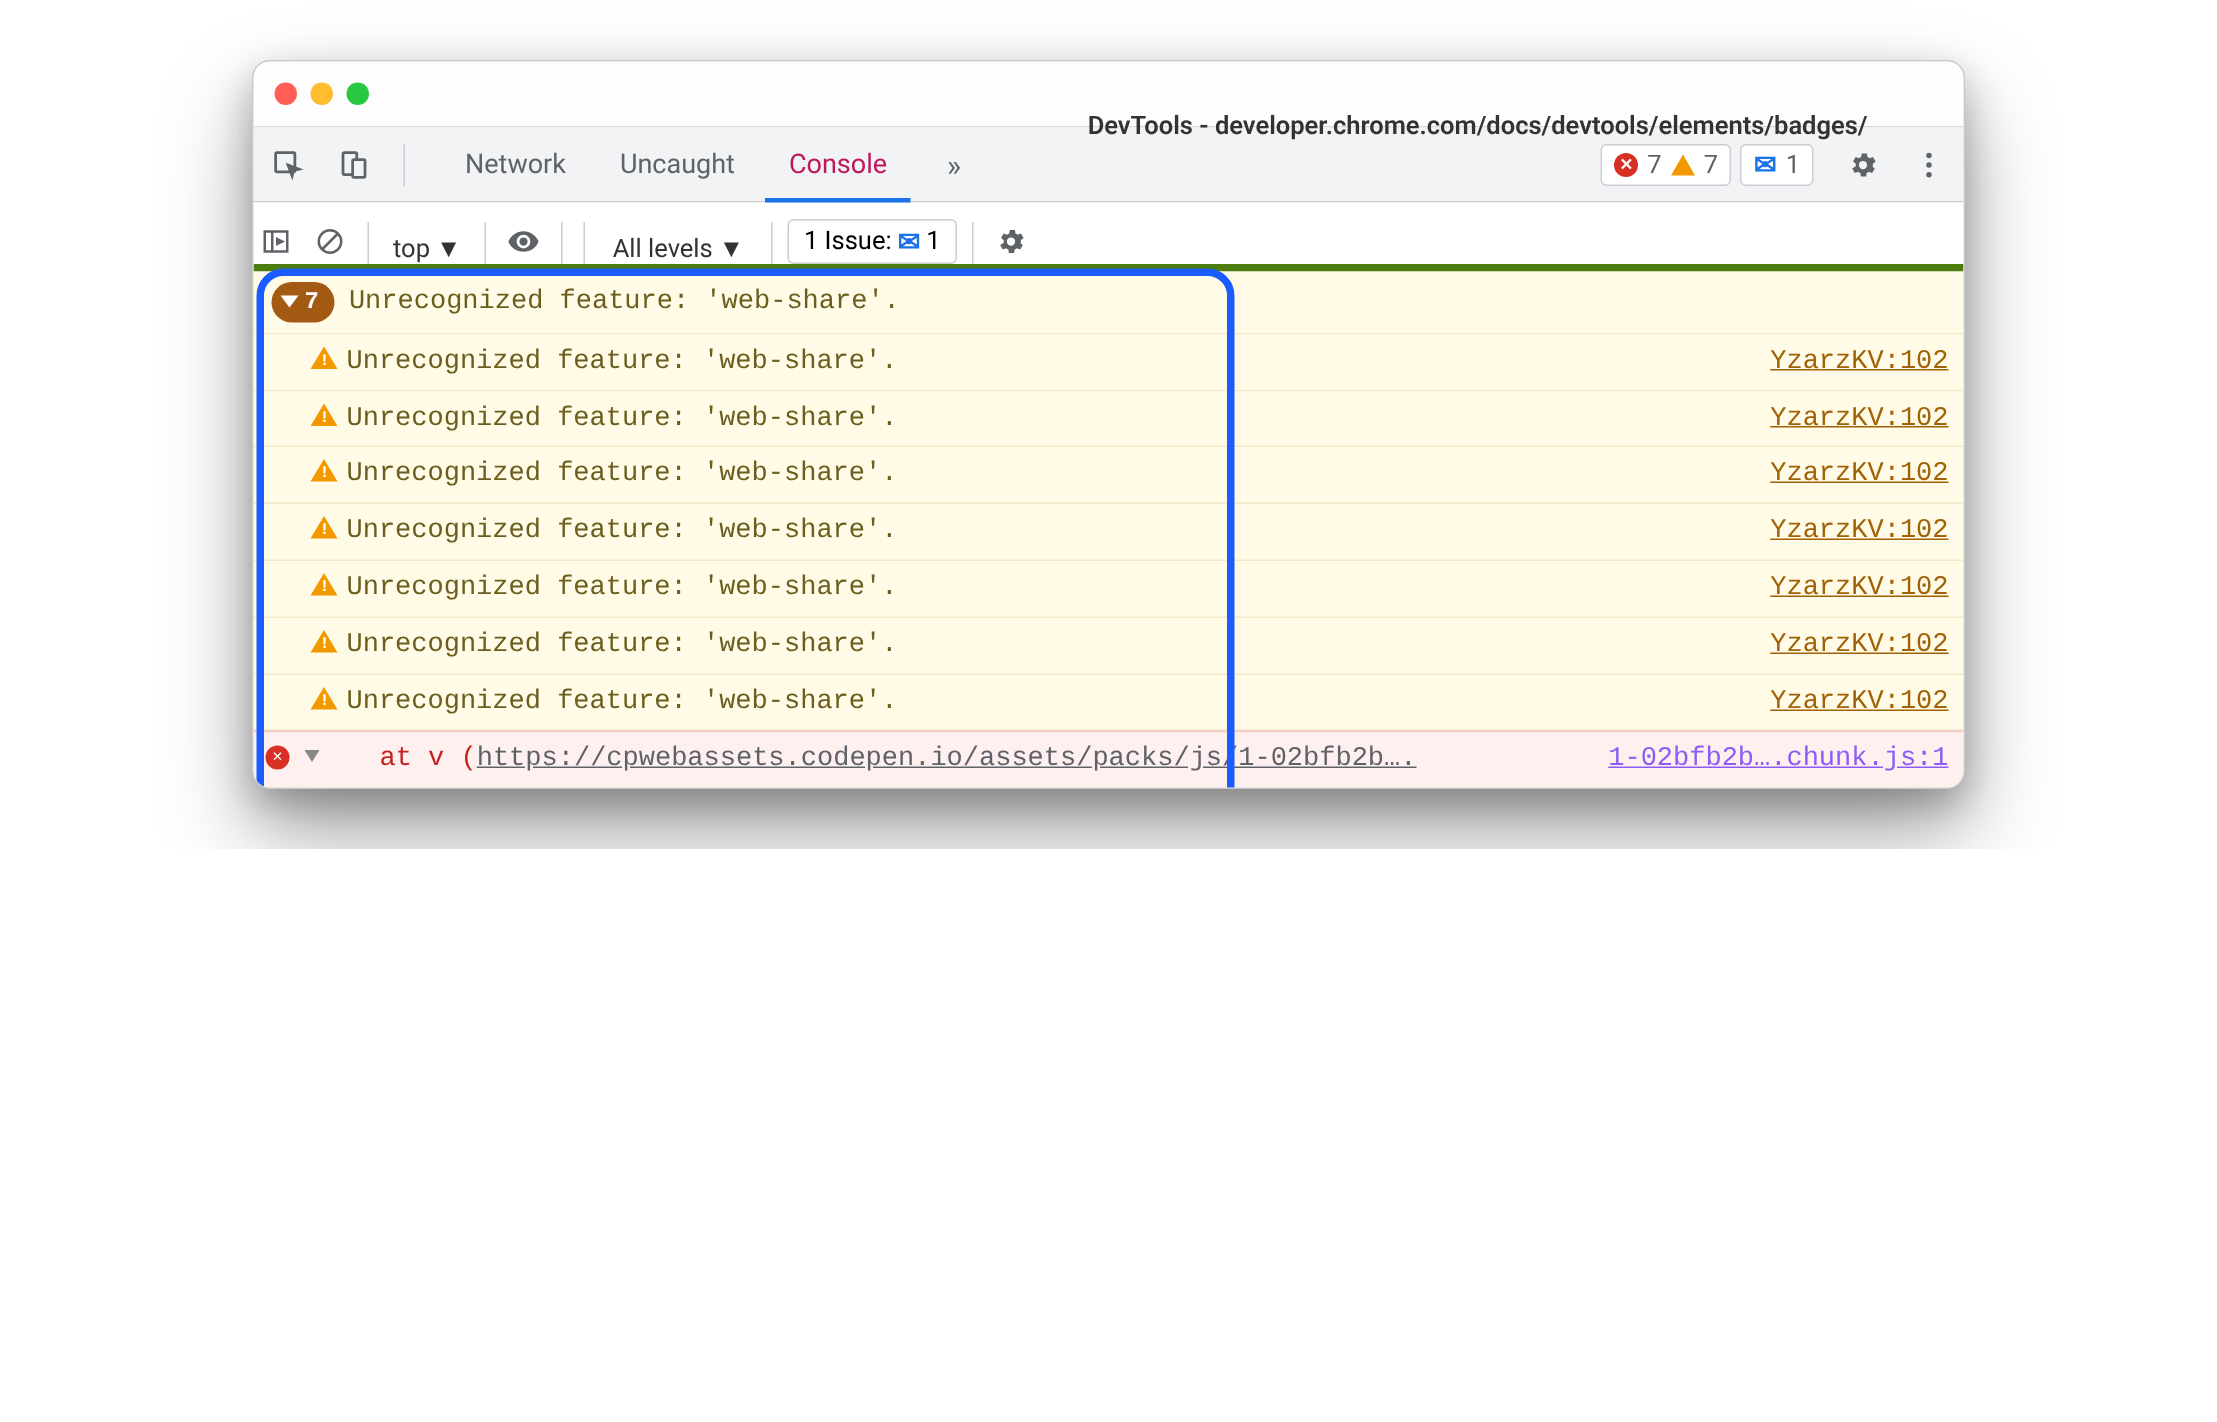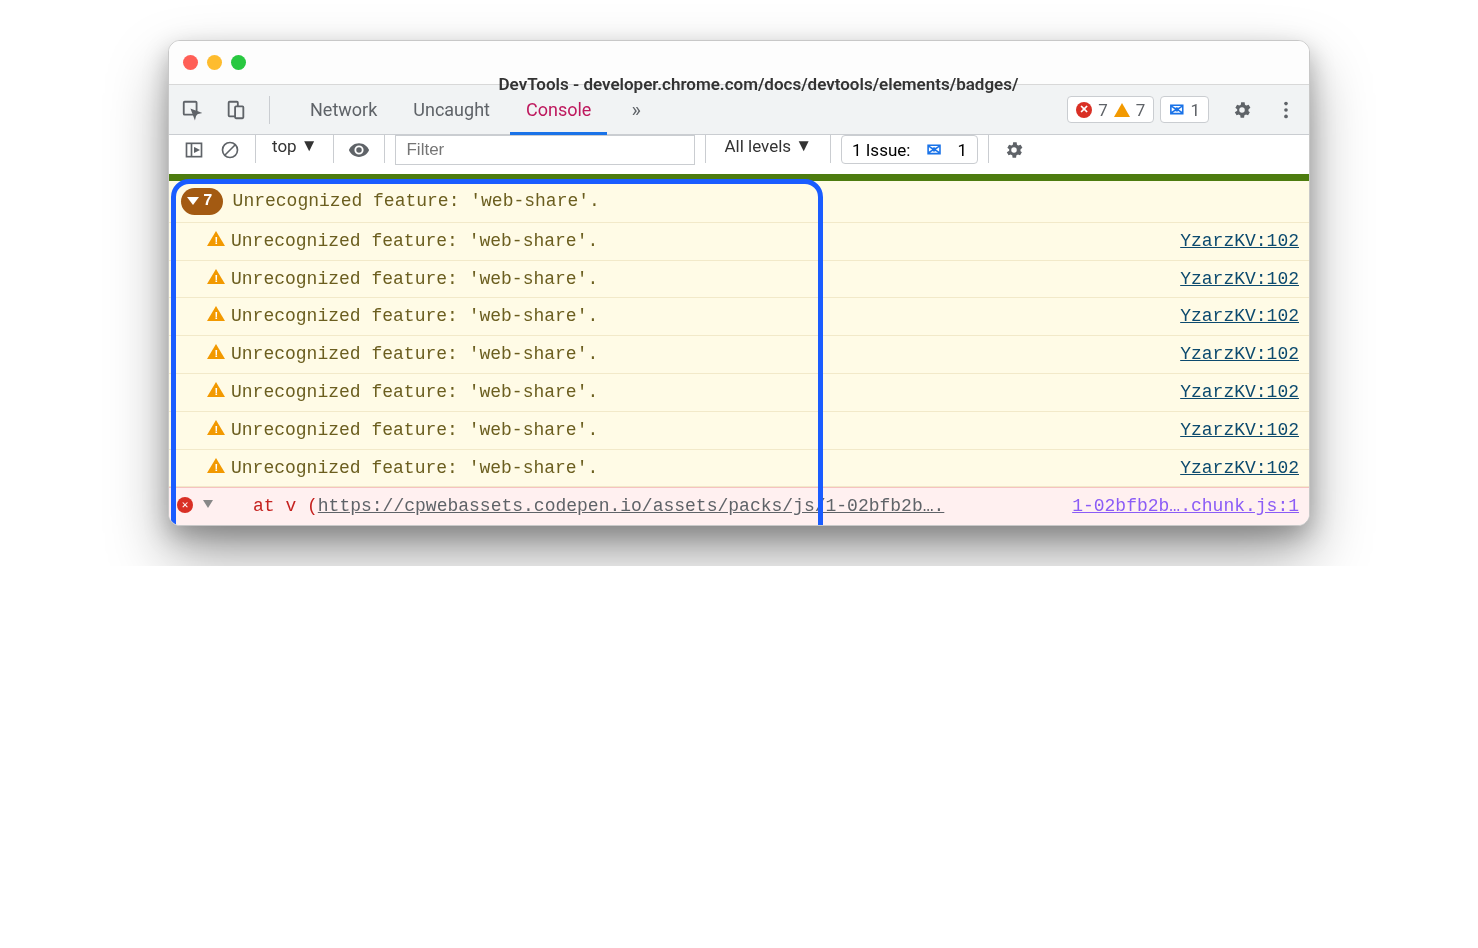--- a/index.html
+++ b/index.html
@@ -29,21 +29,21 @@
     padding: 0 14px;
     gap: 10px;
   }
   .traffic-lights { display: flex; gap: 9px; margin-right: 16px; }
   .light { width: 15px; height: 15px; border-radius: 50%; }
   .light.red { background: #ff5f57; }
   .light.yellow { background: #febc2e; }
   .light.green { background: #28c840; }
   .titlebar-title {
     flex: 1;
-    text-align: center;
+    text-align: right;
     font-size: 17px;
     font-weight: 600;
     color: #333;
     margin-right: 50px;
     margin-top: 42px;
   }
   
   .tabs-row {
     height: 50px;
     background: #f1f3f4;
@@ -101,42 +101,42 @@
     border-left: 8px solid transparent;
     border-right: 8px solid transparent;
     border-bottom: 14px solid #f29900;
     position: relative;
   }
   .msg-ico { color:#1a73e8; font-size:18px; font-weight:bold; }
   
   .filter-row {
     height: 46px;
     background: #fff;
-    border-bottom: 7px solid #4d7c0f;
-    display: flex; align-items: flex-start;
-    padding: 0 10px; gap: 6px;
+    border-bottom: 5px solid #4d7c0f;
+    display: flex; align-items: flex-end;
+    padding: 0 0; gap: 6px;
   }
   .ctx-select {
     display: flex; align-items: center; gap: 4px;
     font-size: 17px; color: #333;
     padding: 0 6px; cursor: pointer;
   }
   .filter-input {
     flex: 0 0 300px;
     height: 30px;
     border: 1px solid #cacdd1;
     font-size: 17px;
     padding: 0 10px;
     color: #5f6368;
   }
   .levels-select { font-size: 17px; color:#333; padding: 0 8px; cursor:pointer; display:flex; align-items:center; gap:4px;}
   .issues-pill {
     border: 1px solid #cacdd1; border-radius: 4px;
     padding: 3px 10px; font-size: 17px;
-    display:flex; align-items:center; gap:16px;
+    display:flex; align-items:center; gap:4px;
     cursor:pointer;
   }
   
   .console-body {
     position: relative;
     font-family: Menlo, Monaco, "Courier New", monospace;
     font-size: 18px;
     line-height: 1.6;
   }
   .highlight-box {
@@ -151,21 +151,21 @@
   }
   .row {
     display: flex; align-items: flex-start;
     border-bottom: 1px solid #f2e9c9;
     padding: 4px 10px 4px 34px;
     position: relative;
   }
   .row.warning { background: #fffbe6; color: #6b5e1f; }
   .row.error { background: #fff0f0; color: #c5221f; border-top: 1px solid #f5c2c0; border-bottom: none; }
   .row .msg { flex: 1; white-space: pre-wrap; word-break: break-word;}
-  .row .src { color: #0c4a6e; text-decoration: underline; cursor:pointer; margin-left: 10px; white-space:nowrap;}
+  .row .src { color: #a16207; text-decoration: underline; cursor:pointer; margin-left: 10px; white-space:nowrap;}
   .row.error .src { color:#8b5cf6; }
   .group-badge {
     display: inline-flex; align-items:center; gap:4px;
     background: #a35a12; color:#fff;
     border-radius: 14px;
     padding: 1px 10px 1px 6px;
     font-size: 16px; font-weight: 600;
     margin-right: 10px;
     cursor:pointer;
   }
@@ -295,21 +295,20 @@
       <span>top</span>
       <span>▼</span>
     </div>
     <div class="divider-v"></div>
     <div class="icon-btn">
       <svg width="22" height="22" viewBox="0 0 24 24" fill="#5f6368">
           <path d="M12 4.5C7 4.5 2.7 7.6 1 12c1.7 4.4 6 7.5 11 7.5s9.3-3.1 11-7.5c-1.7-4.4-6-7.5-11-7.5zM12 17a5 5 0 110-10 5 5 0 010 10zm0-8a3 3 0 100 6 3 3 0 000-6z"></path>
         </svg>
     </div>
     <div class="divider-v"></div>
-    <input class="filter-input" type="text" placeholder="Filter" style="">
     <div class="divider-v"></div>
     <div class="levels-select">
       <span>All levels</span>
       <span>▼</span>
     </div>
     <div class="divider-v"></div>
     <div class="issues-pill">
       <span>1 Issue:</span>
       <span class="msg-ico">✉</span>
       <span>1</span>

